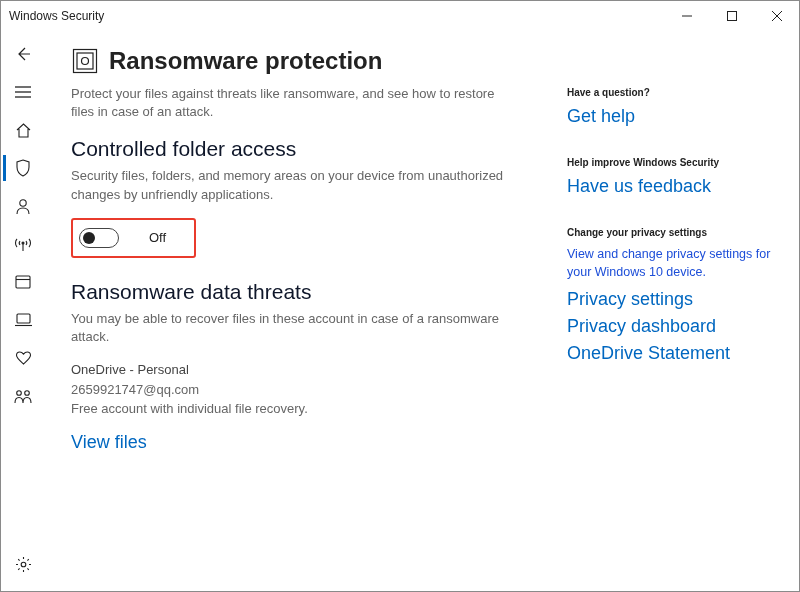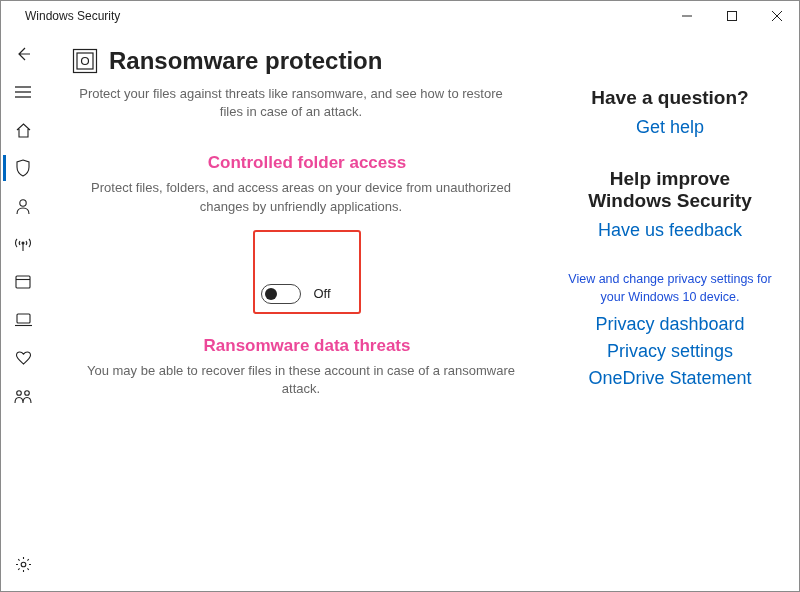--- a/index.html
+++ b/index.html
@@ -1,56 +1,56 @@
 <!DOCTYPE html>
 <html><head>
   <meta charset="utf-8">
   <style>
     * { margin: 0; padding: 0; box-sizing: border-box; font-family: "Segoe UI", Tahoma, Arial, sans-serif; }
     body { width: 800px; height: 592px; background: #fff; border: 1px solid #8a8a8a; overflow: hidden; }
 
-    .titlebar { display: flex; align-items: center; height: 30px; padding-left: 24px; }
+    .titlebar { display: flex; align-items: center; height: 30px; padding-left: 8px; }
     .titlebar .title { font-size: 12px; color: #222; }
     .titlebar .spacer { flex: 1; }
     .winbtn { width: 45px; height: 30px; display: flex; align-items: center; justify-content: center; }
     .winbtn svg { display: block; }
 
-    .body { display: flex; height: calc(100% - 30px); text-align: center; }
+    .body { display: flex; height: calc(100% - 30px); }
 
     .sidebar { width: 44px; display: flex; flex-direction: column; align-items: center; padding-top: 4px; }
     .navbtn { width: 40px; height: 38px; display: flex; align-items: center; justify-content: center; color: #222; position: relative; }
     .navbtn.active::before { content: ""; position: absolute; left: 0; top: 6px; bottom: 6px; width: 3px; background: #0067c0; }
     .sidebar .spacer { flex: 1; }
 
     .content { flex: 1; display: flex; padding: 16px 26px 0 26px; }
 
     .main { flex: 1; padding-right: 24px; }
     .main-header { display: flex; align-items: center; gap: 10px; margin-bottom: 10px; }
     .main-header .iconbox { width: 28px; height: 28px; display: flex; align-items: center; justify-content: center; }
     .main-header h1 { font-size: 24px; font-weight: 600; color: #222; }
-    .desc { font-size: 13px; color: #666; line-height: 1.4; margin-bottom: 32px; max-width: 440px; }
-
-    h2 { font-size: 17px; font-weight: 700; color: #ec4899; margin-bottom: 6px; }
+    .desc { font-size: 13px; color: #666; line-height: 1.4; margin-bottom: 16px; max-width: 440px; }
+
+    h2 { font-size: 21px; font-weight: 400; color: #0f172a; margin-bottom: 6px; }
     .subdesc { font-size: 13px; color: #666; line-height: 1.4; margin-bottom: 14px; max-width: 460px; }
 
-    .toggle-row { display: flex; align-items: center; gap: 12px; margin-top: 44px; }
+    .toggle-row { display: flex; align-items: center; gap: 30px; }
     .toggle { width: 40px; height: 20px; border: 1px solid #444; border-radius: 10px; background: #fff; position: relative; }
     .toggle .knob { position: absolute; left: 3px; top: 3px; width: 12px; height: 12px; background: #222; border-radius: 50%; }
     .toggle-label { font-size: 13px; color: #222; }
 
     .highlight-box { border: 2.5px solid #e93b2c; border-radius: 3px; display: inline-flex; align-items: center; padding: 8px 28px 8px 6px; margin-bottom: 22px; }
 
     .account-block { margin-top: 14px; font-size: 13px; color: #666; line-height: 1.5; }
     .account-name { color: #444; }
     .link { font-size: 18px; color: #0067c0; cursor: pointer; display: inline-block; }
     .link.mt { margin-top: 10px; }
 
     .aside { width: 206px; padding-top: 40px; }
     .aside-section { margin-bottom: 30px; }
-    .aside h3 { font-size: 19px; font-weight: 600; color: #222; margin-bottom: 8px; }
+    .aside h3 { font-size: 10px; font-weight: 600; color: #222; margin-bottom: 8px; }
     .aside .subtext { font-size: 12.5px; color: #1d4ed8; line-height: 1.4; margin-bottom: 8px; }
     .aside .link { display: block; margin-bottom: 6px; }
   </style>
 </head>
 <body>
 
 <div class="titlebar">
   <span class="title">Windows Security</span>
   <span class="spacer"></span>
   <div class="winbtn">
@@ -150,46 +150,53 @@
               <rect x="1.5" y="1.5" width="23" height="23"></rect>
               <rect x="5" y="5" width="16" height="16"></rect>
               <circle cx="13" cy="13" r="3.5"></circle>
             </svg>
         </span>
         <h1>Ransomware protection</h1>
       </div>
       <p class="desc">Protect your files against threats like ransomware, and see how to restore files in case of an attack.</p>
 
       <h2>Controlled folder access</h2>
-      <p class="subdesc">Protect files, folders, and access areas on your device from unauthorized changes by unfriendly applications.</p>
+      <p class="subdesc">Security files, folders, and memory areas on your device from unauthorized changes by unfriendly applications.</p>
 
       <div class="highlight-box">
         <div class="toggle-row">
           <div class="toggle">
               <div class="knob"></div>
             </div>
           <span class="toggle-label">Off</span>
         </div>
       </div>
 
       <h2>Ransomware data threats</h2>
       <p class="subdesc">You may be able to recover files in these account in case of a ransomware attack.</p>
 
+      <div class="account-block">
+        <div class="account-name">OneDrive - Personal</div>
+        <div>2659921747@qq.com</div>
+        <div>Free account with individual file recovery.</div>
+        <span class="link mt">View files</span>
+      </div>
     </div>
 
     <div class="aside">
       <div class="aside-section">
         <h3>Have a question?</h3>
         <span class="link">Get help</span>
       </div>
       <div class="aside-section">
         <h3>Help improve Windows Security</h3>
         <span class="link">Have us feedback</span>
       </div>
       <div class="aside-section">
+        <h3>Change your privacy settings</h3>
         <p class="subtext">View and change privacy settings for your Windows 10 device.</p>
+        <span class="link">Privacy settings</span>
         <span class="link">Privacy dashboard</span>
-        <span class="link">Privacy settings</span>
         <span class="link">OneDrive Statement</span>
       </div>
     </div>
   </div>
 </div>
 
 </body></html>

